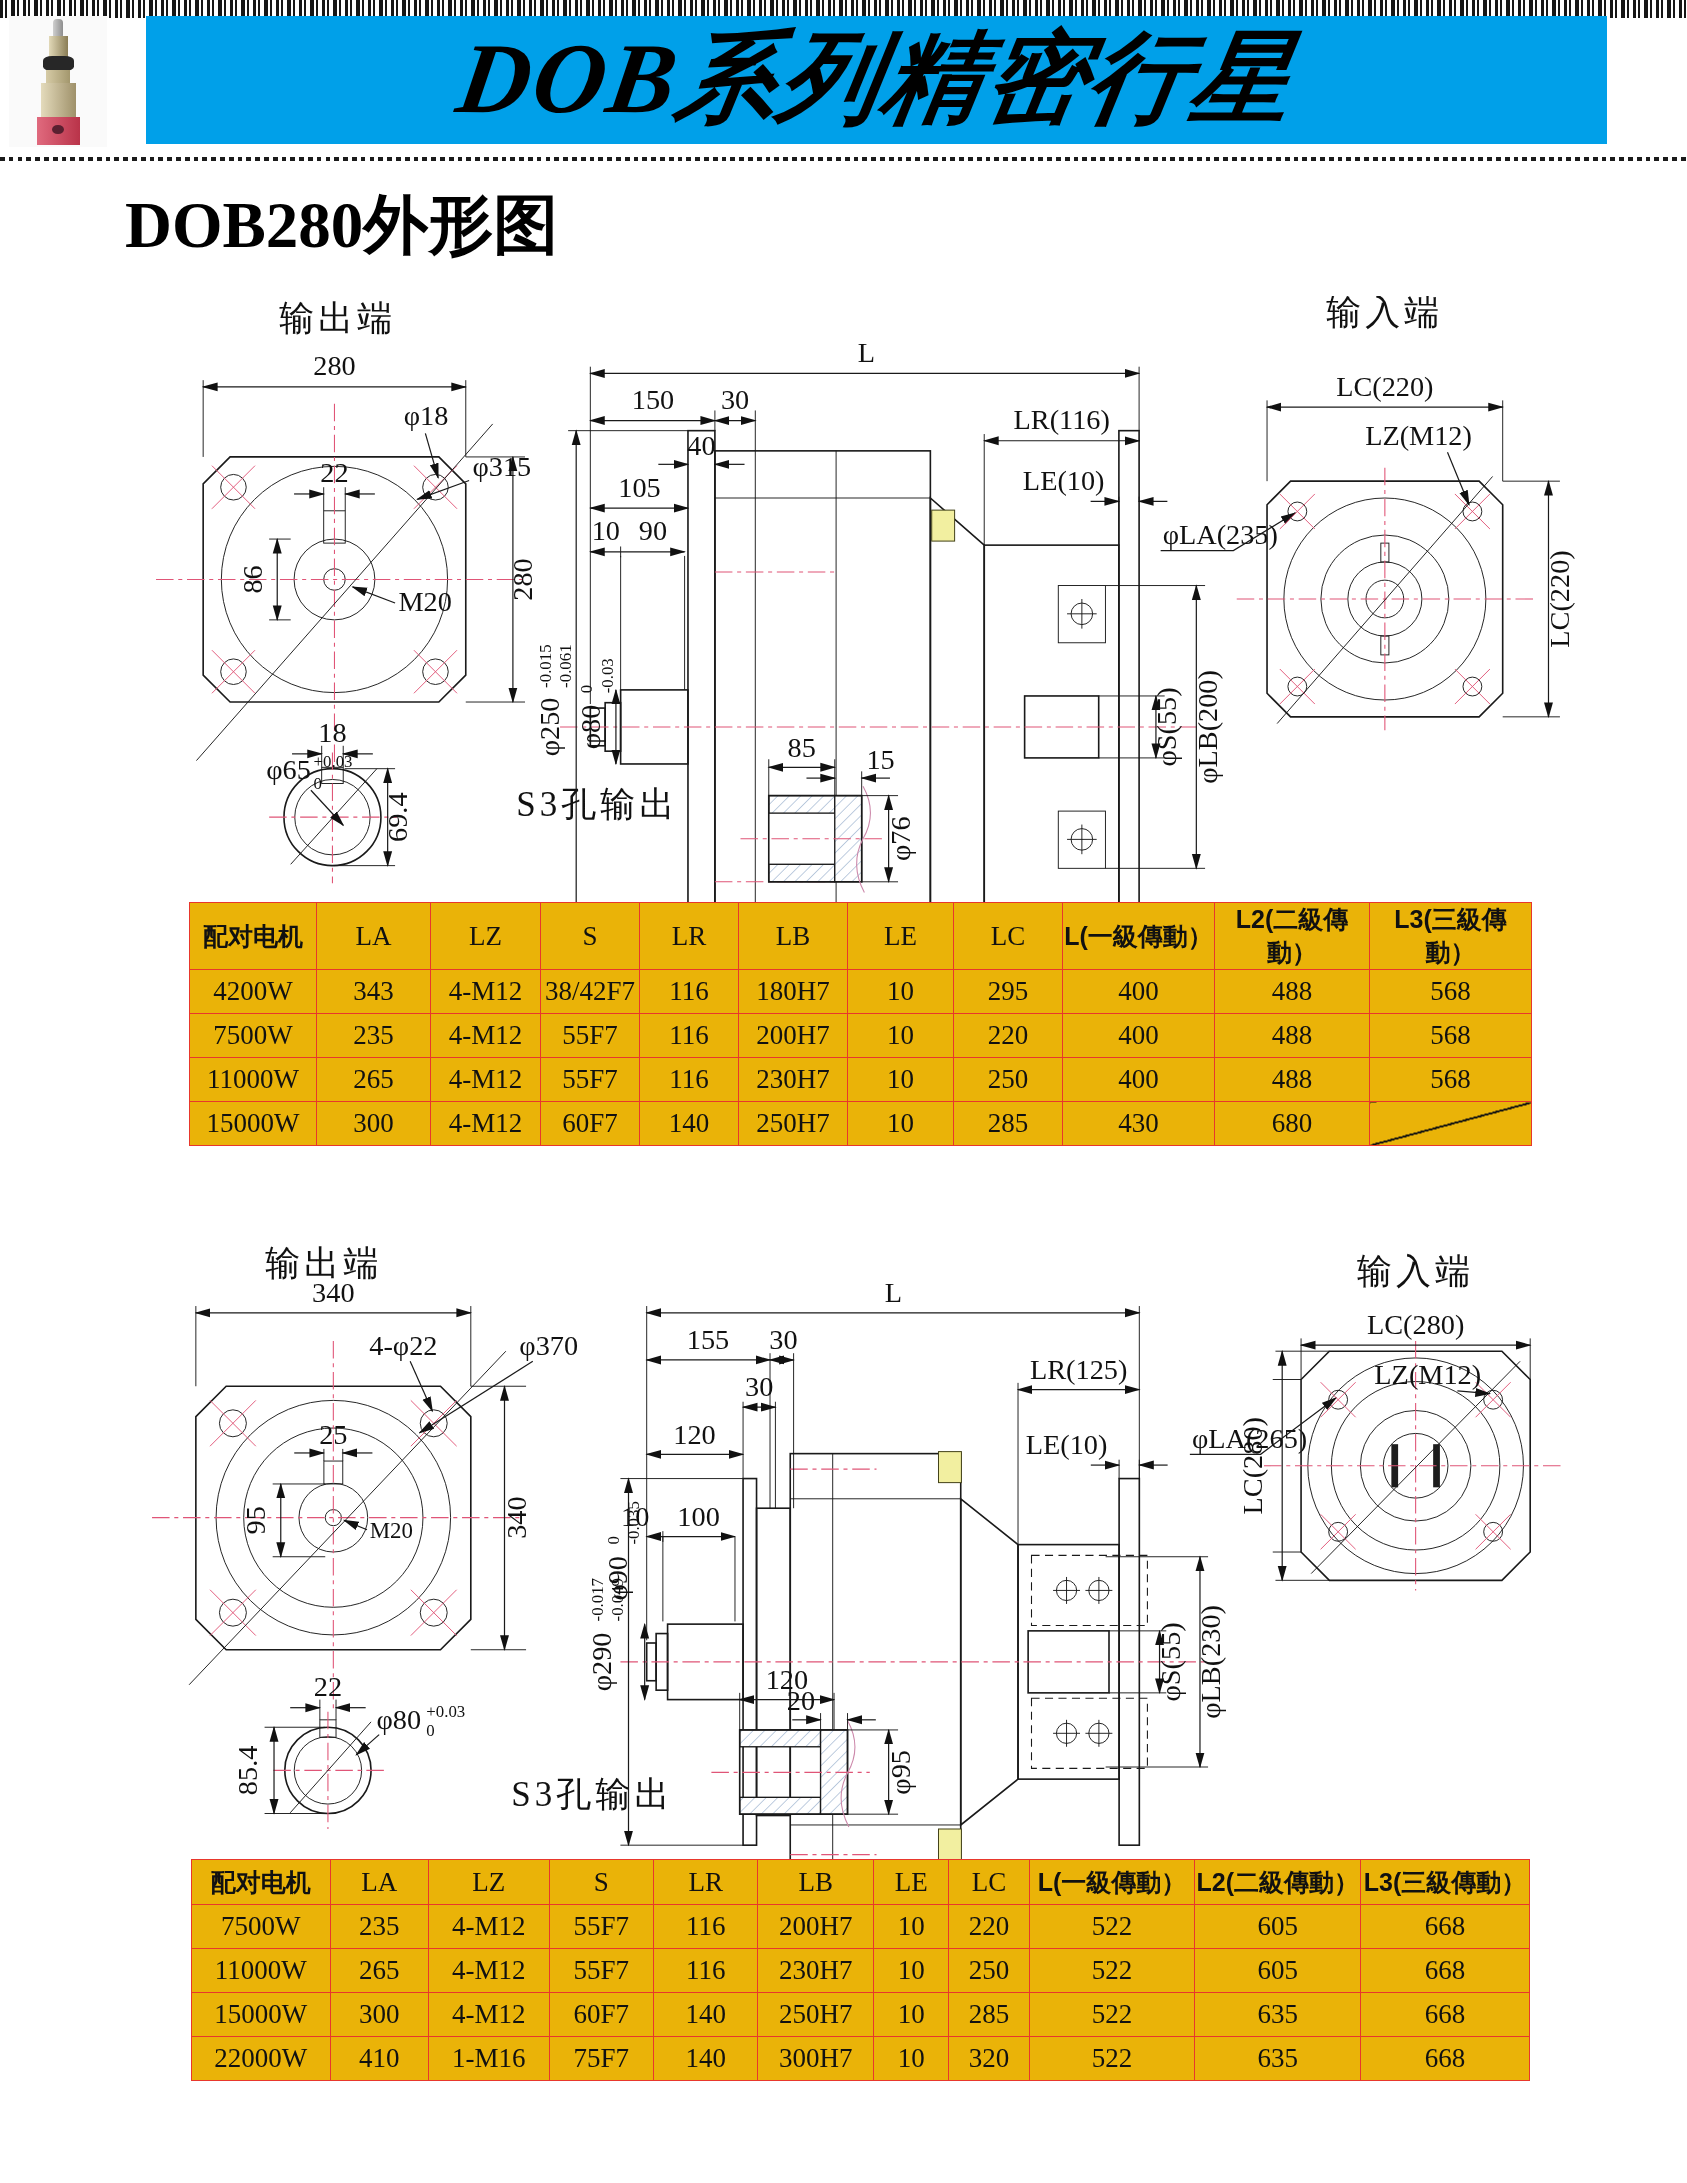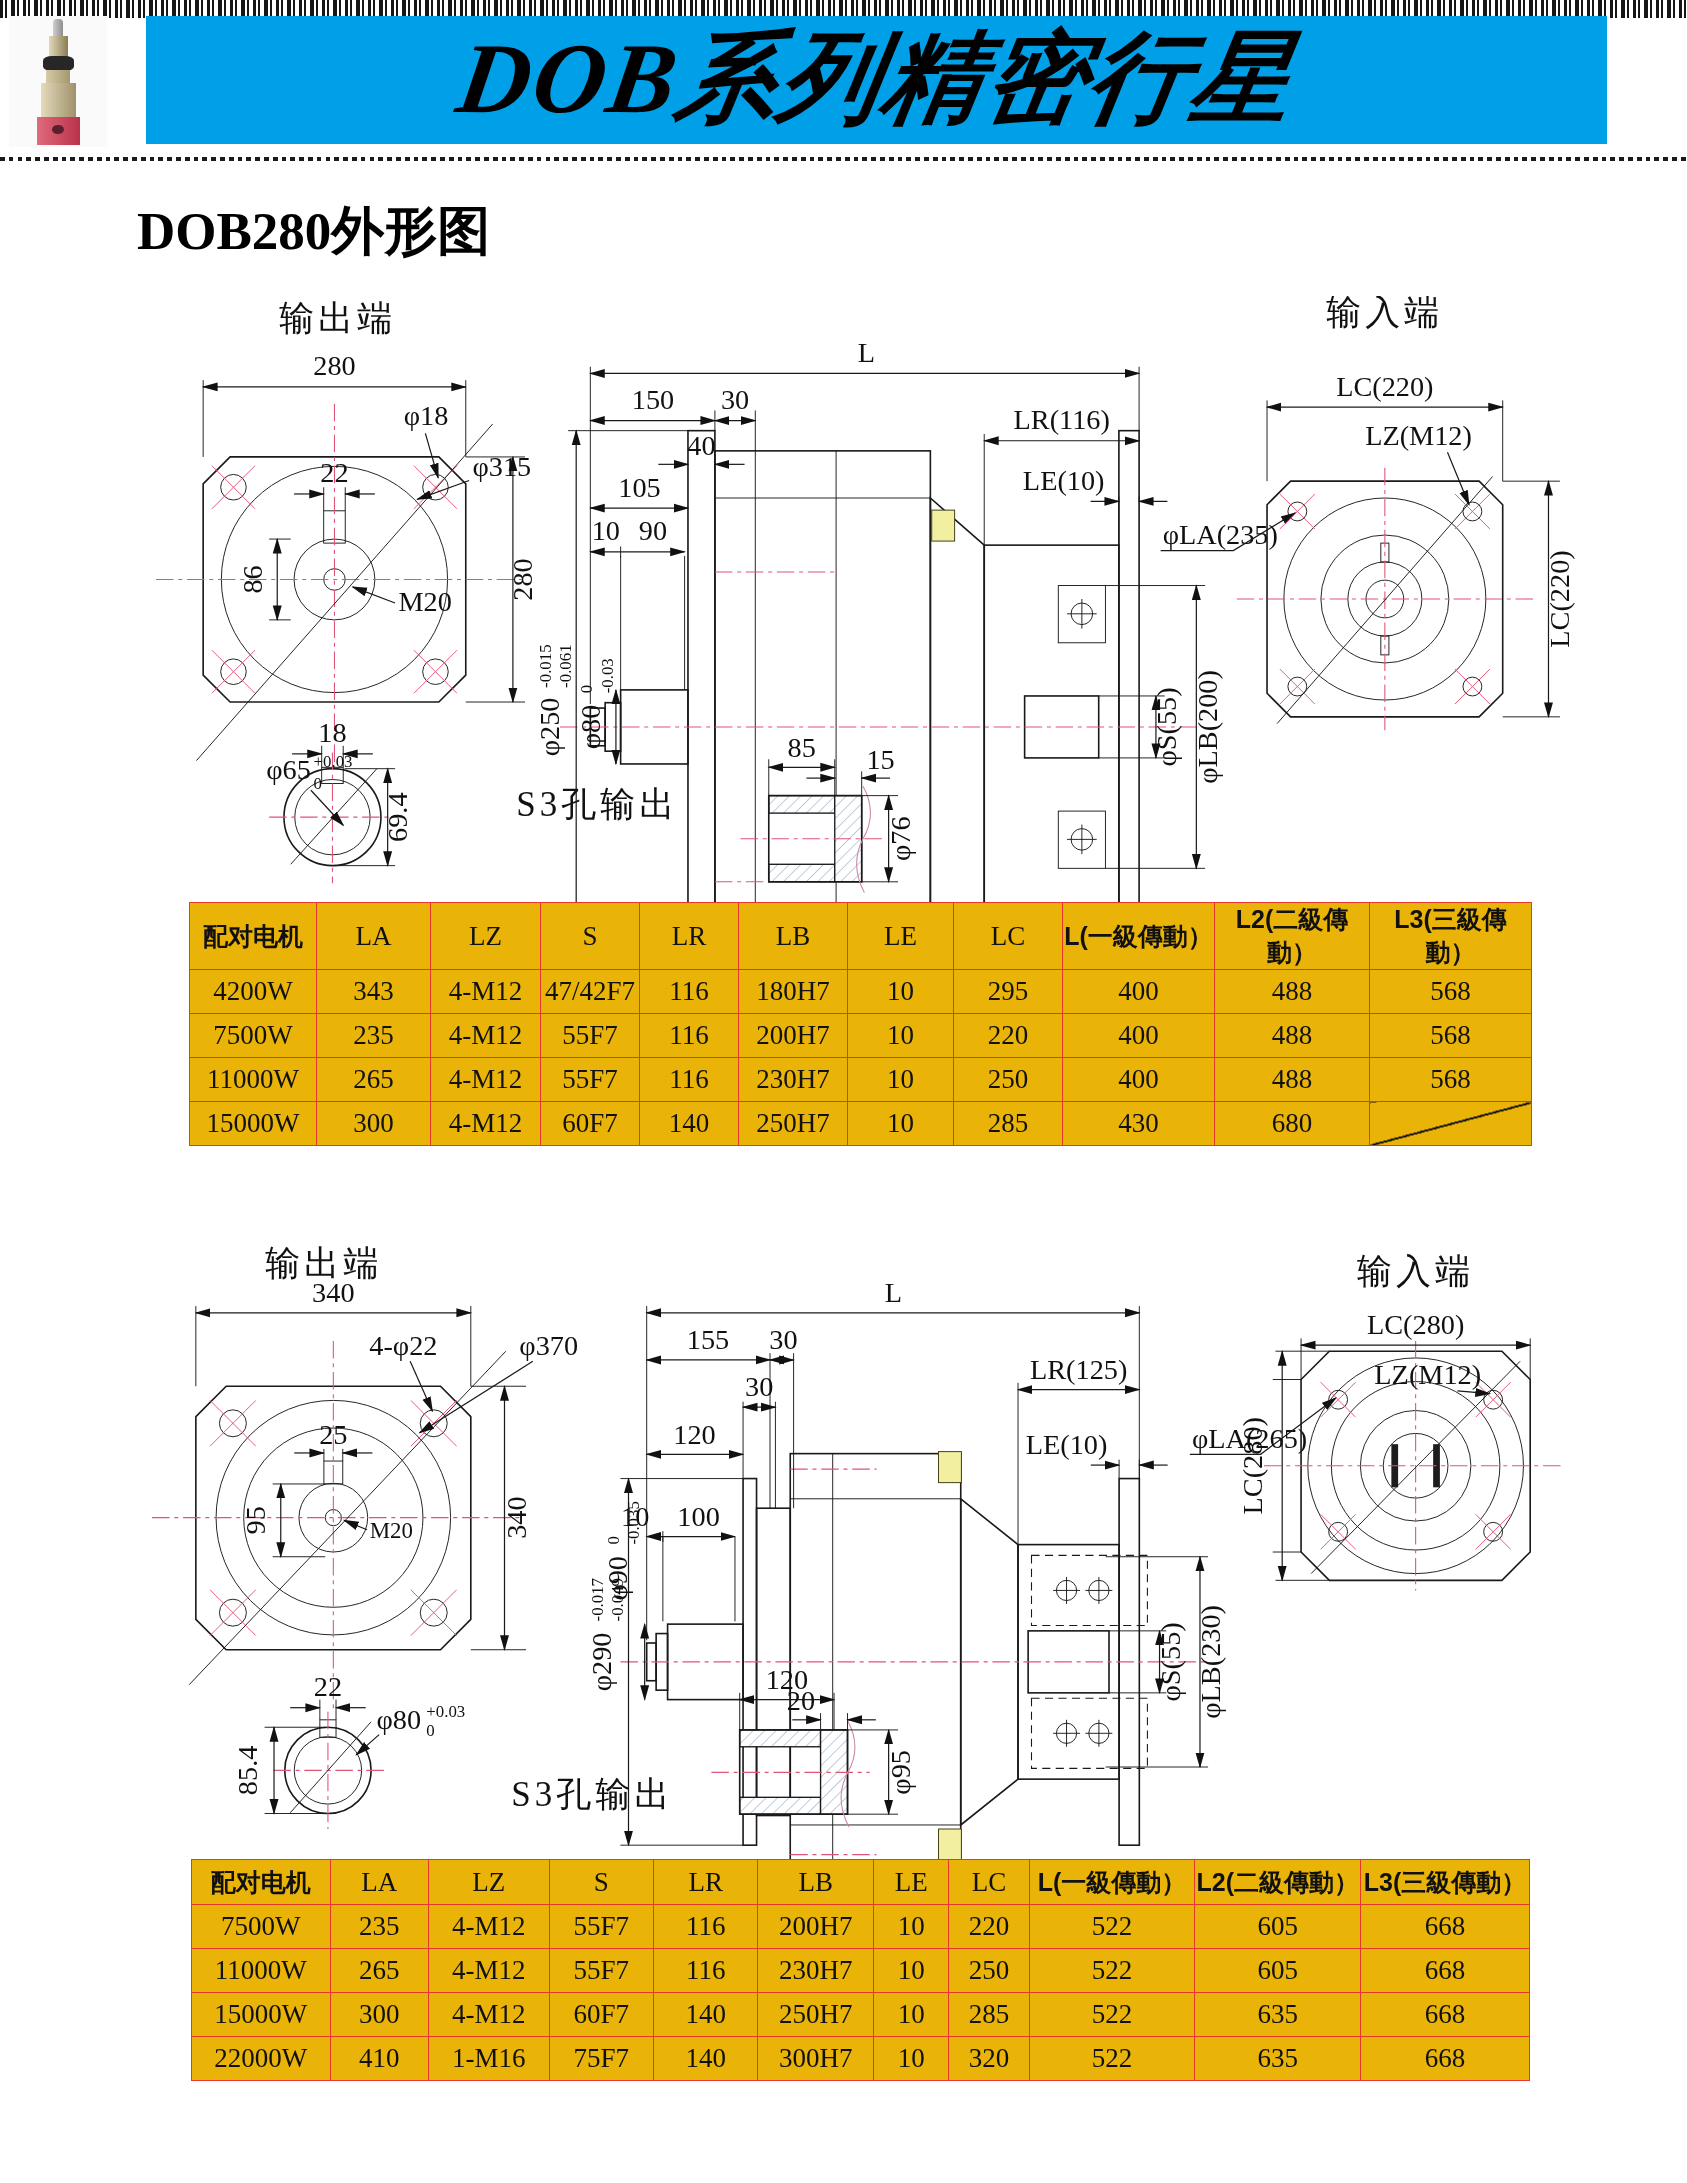--- a/index.html
+++ b/index.html
@@ -15,21 +15,21 @@
      color:#000;transform:skewX(-9deg);letter-spacing:2.7px;white-space:nowrap;}
   .photo{position:absolute;left:9.4px;top:16px;width:98px;height:131px;background:#fafafa;overflow:hidden;}
   .photo div{position:absolute;}
   .p-tip{left:44px;top:2.7px;width:9.4px;height:20px;background:linear-gradient(90deg,#cfcfcf,#8e8e8e);border-radius:4px;}
   .p-shaft{left:40px;top:20px;width:19px;height:23px;background:linear-gradient(90deg,#e2d9b8,#8a7d55);}
   .p-ring{left:34px;top:40px;width:31px;height:15px;background:#272727;border-radius:30%;}
   .p-neck{left:37px;top:54px;width:24px;height:15px;background:linear-gradient(90deg,#d6cba6,#a3976d);}
   .p-body{left:32px;top:67px;width:35px;height:35px;background:linear-gradient(90deg,#e4dbbc,#9f916a);}
   .p-base{left:28px;top:101px;width:43px;height:28px;background:linear-gradient(90deg,#e06a7e,#b93349);}
   .p-hole{left:43px;top:109px;width:12px;height:9.4px;background:#5a2030;border-radius:50%;}
-  .sec-title{position:absolute;margin:12px;font-family:"Liberation Serif",serif;font-size:53px;font-weight:bold;
+  .sec-title{position:absolute;margin:0;font-family:"Liberation Serif",serif;font-size:65px;font-weight:bold;
      color:#000;white-space:nowrap;line-height:1;}
   .drw{position:absolute;}
   
   .o{stroke:#1a1a1a;stroke-width:2.4;fill:none;}
   .x{stroke:#1a1a1a;stroke-width:1.4;fill:none;}
   .dim,.de,.ds{stroke:#1a1a1a;stroke-width:1.8;fill:none;}
   .dim{marker-start:url(#m1);marker-end:url(#m1);}
   .de{marker-end:url(#m1);}
   .ds{marker-start:url(#m1);}
   .c{stroke:#e05577;stroke-width:1.6;fill:none;stroke-dasharray:26 7 6 7;}
@@ -295,21 +295,21 @@
           <th class="cn">L(一級傳動）</th>
           <th class="cn">L2(二級傳動）</th>
           <th class="cn">L3(三級傳動）</th>
         </tr>
       </thead>
       <tbody>
         <tr>
           <td>4200W</td>
           <td>343</td>
           <td>4-M12</td>
-          <td>47/42F7</td>
+          <td>38/42F7</td>
           <td>116</td>
           <td>180H7</td>
           <td>10</td>
           <td>295</td>
           <td>400</td>
           <td>488</td>
           <td>568</td>
         </tr>
         <tr>
           <td>7500W</td>

